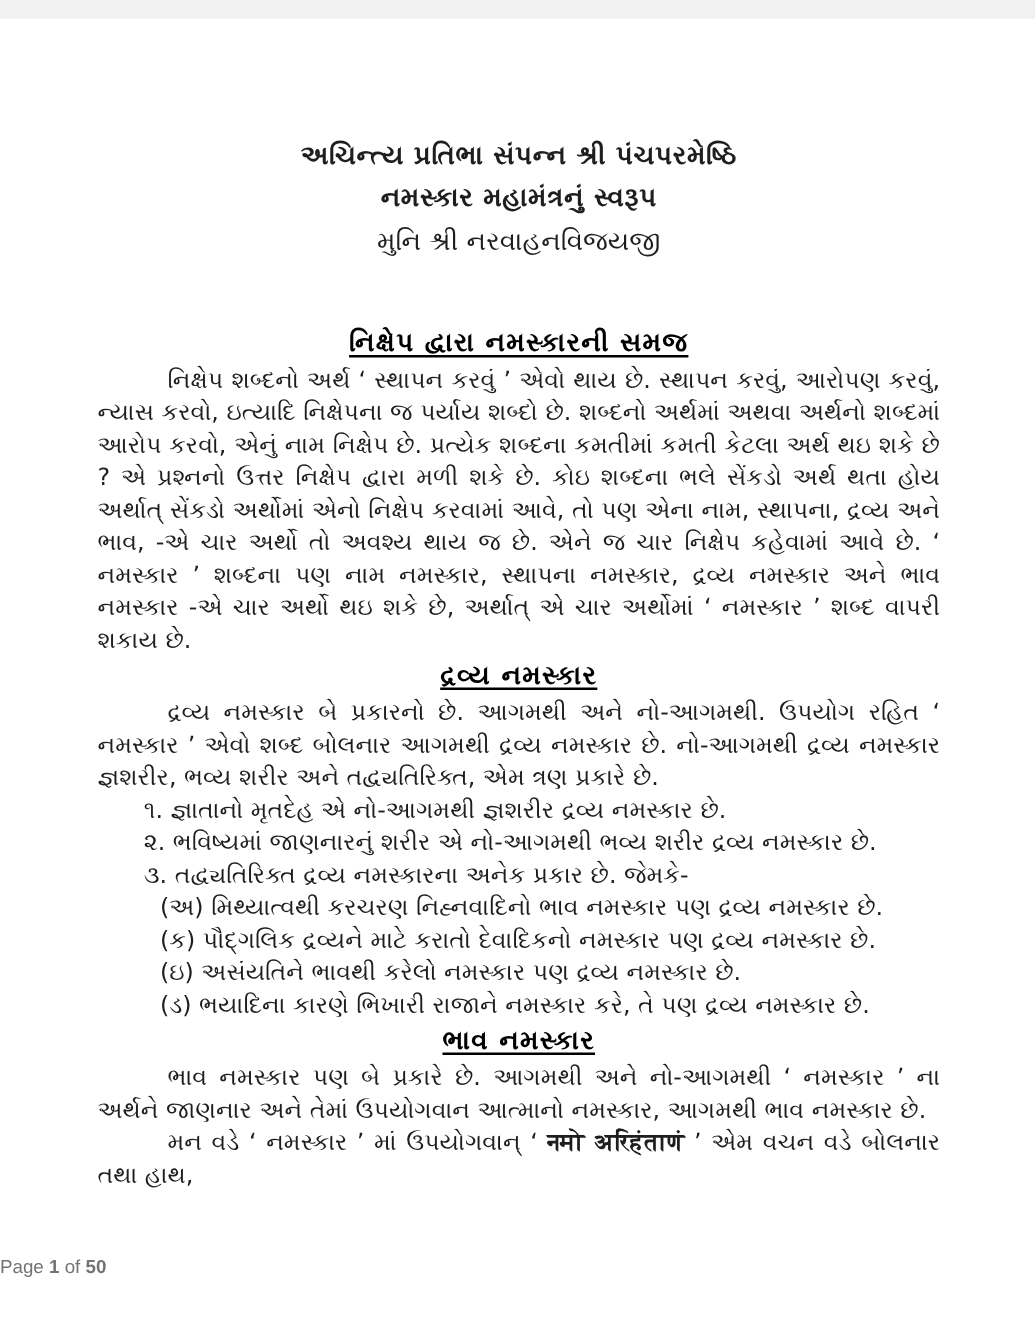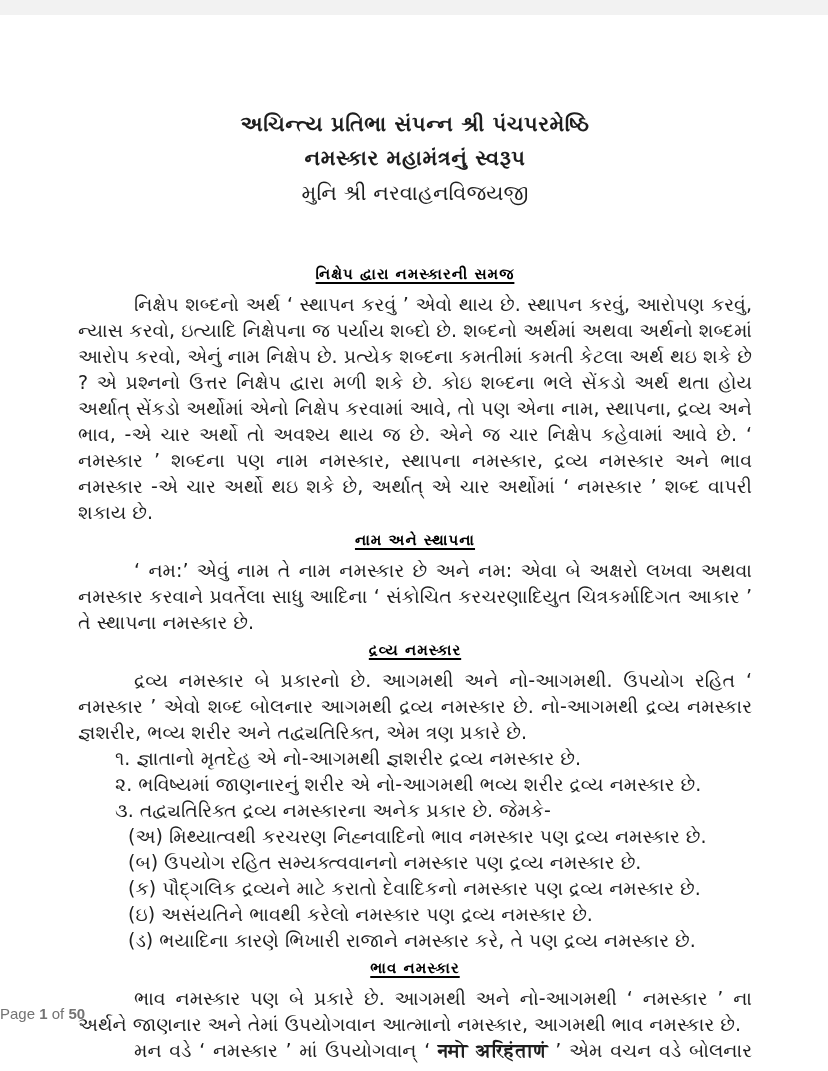--- a/index.html
+++ b/index.html
@@ -33,21 +33,21 @@
   .title-line3 {
     font-size: 21px;
     font-weight: 500;
     line-height: 32px;
     text-align: center;
   }
   .sec-heading {
     margin: 0;
     padding: 0;
     text-align: center;
-    font-size: 15px;
+    font-size: 21px;
     font-weight: 800;
     line-height: 30px;
     letter-spacing: 1px;
     color: #000000;
     text-decoration: underline;
     text-underline-offset: 3px;
     text-decoration-thickness: 2px;
   }
   .first-heading { margin-top: 50px; }
   .sec-heading + .body-para { margin-top: 2px; }
@@ -87,33 +87,28 @@
       <div class="title-line1">અચિન્ત્ય પ્રતિભા સંપન્ન શ્રી પંચપરમેષ્ઠિ</div>
       <div class="title-line2">નમસ્કાર મહામંત્રનું સ્વરૂપ</div>
       <div class="title-line3">મુનિ શ્રી નરવાહનવિજયજી</div>
     </header>
 
     <section>
       <h2 class="sec-heading first-heading">નિક્ષેપ દ્વારા નમસ્કારની સમજ</h2>
       <p class="body-para">નિક્ષેપ શબ્દનો અર્થ ‘ સ્થાપન કરવું ’ એવો થાય છે. સ્થાપન કરવું, આરોપણ કરવું, ન્યાસ કરવો, ઇત્યાદિ નિક્ષેપના જ પર્યાય શબ્દો છે. શબ્દનો અર્થમાં અથવા અર્થનો શબ્દમાં આરોપ કરવો, એનું નામ નિક્ષેપ છે. પ્રત્યેક શબ્દના કમતીમાં કમતી કેટલા અર્થ થઇ શકે છે ? એ પ્રશ્નનો ઉત્તર નિક્ષેપ દ્વારા મળી શકે છે. કોઇ શબ્દના ભલે સેંકડો અર્થ થતા હોય અર્થાત્ સેંકડો અર્થોમાં એનો નિક્ષેપ કરવામાં આવે, તો પણ એના નામ, સ્થાપના, દ્રવ્ય અને ભાવ, -એ ચાર અર્થો તો અવશ્ય થાય જ છે. એને જ ચાર નિક્ષેપ કહેવામાં આવે છે. ‘ નમસ્કાર ’ શબ્દના પણ નામ નમસ્કાર, સ્થાપના નમસ્કાર, દ્રવ્ય નમસ્કાર અને ભાવ નમસ્કાર -એ ચાર અર્થો થઇ શકે છે, અર્થાત્ એ ચાર અર્થોમાં ‘ નમસ્કાર ’ શબ્દ વાપરી શકાય છે.</p>
     </section>
 
-    <section>
-      <h2 class="sec-heading">નામ અને સ્થાપના</h2>
-      <p class="body-para">‘ નમ:’ એવું નામ તે નામ નમસ્કાર છે અને નમ: એવા બે અક્ષરો લખવા અથવા નમસ્કાર કરવાને પ્રવર્તેલા સાધુ આદિના ‘ સંકોચિત કરચરણાદિયુત ચિત્રકર્માદિગત આકાર ’ તે સ્થાપના નમસ્કાર છે.</p>
-    </section>
 
     <section>
       <h2 class="sec-heading">દ્રવ્ય નમસ્કાર</h2>
       <p class="body-para">દ્રવ્ય નમસ્કાર બે પ્રકારનો છે. આગમથી અને નો-આગમથી. ઉપયોગ રહિત ‘ નમસ્કાર ’ એવો શબ્દ બોલનાર આગમથી દ્રવ્ય નમસ્કાર છે. નો-આગમથી દ્રવ્ય નમસ્કાર જ્ઞશરીર, ભવ્ય શરીર અને તદ્વ્યતિરિક્ત, એમ ત્રણ પ્રકારે છે.</p>
       <div class="list-item num-item">૧. જ્ઞાતાનો મૃતદેહ એ નો-આગમથી જ્ઞશરીર દ્રવ્ય નમસ્કાર છે.</div>
       <div class="list-item num-item">૨. ભવિષ્યમાં જાણનારનું શરીર એ નો-આગમથી ભવ્ય શરીર દ્રવ્ય નમસ્કાર છે.</div>
       <div class="list-item num-item">૩. તદ્વ્યતિરિક્ત દ્રવ્ય નમસ્કારના અનેક પ્રકાર છે. જેમકે-</div>
       <div class="list-item let-item">(અ) મિથ્યાત્વથી કરચરણ નિહ્નવાદિનો ભાવ નમસ્કાર પણ દ્રવ્ય નમસ્કાર છે.</div>
-      <div class="list-item let-item">(બ) ઉપયોગ રહિત સમ્યક્ત્વવાનનો નમસ્કાર પણ દ્રવ્ય નમસ્કાર છે.</div>
       <div class="list-item let-item">(ક) પૌદ્ગલિક દ્રવ્યને માટે કરાતો દેવાદિકનો નમસ્કાર પણ દ્રવ્ય નમસ્કાર છે.</div>
       <div class="list-item let-item">(ઇ) અસંયતિને ભાવથી કરેલો નમસ્કાર પણ દ્રવ્ય નમસ્કાર છે.</div>
       <div class="list-item let-item">(ડ) ભયાદિના કારણે ભિખારી રાજાને નમસ્કાર કરે, તે પણ દ્રવ્ય નમસ્કાર છે.</div>
     </section>
 
     <section>
       <h2 class="sec-heading">ભાવ નમસ્કાર</h2>
       <p class="body-para">ભાવ નમસ્કાર પણ બે પ્રકારે છે. આગમથી અને નો-આગમથી ‘ નમસ્કાર ’ ના અર્થને જાણનાર અને તેમાં ઉપયોગવાન આત્માનો નમસ્કાર, આગમથી ભાવ નમસ્કાર છે.</p>
       <p class="body-para"><span>મન વડે ‘ નમસ્કાર ’ માં ઉપયોગવાન્ ‘ </span><span class="mantra">नमो अरिहंताणं</span><span> ’ એમ વચન વડે બોલનાર તથા હાથ,</span></p>
     </section>

